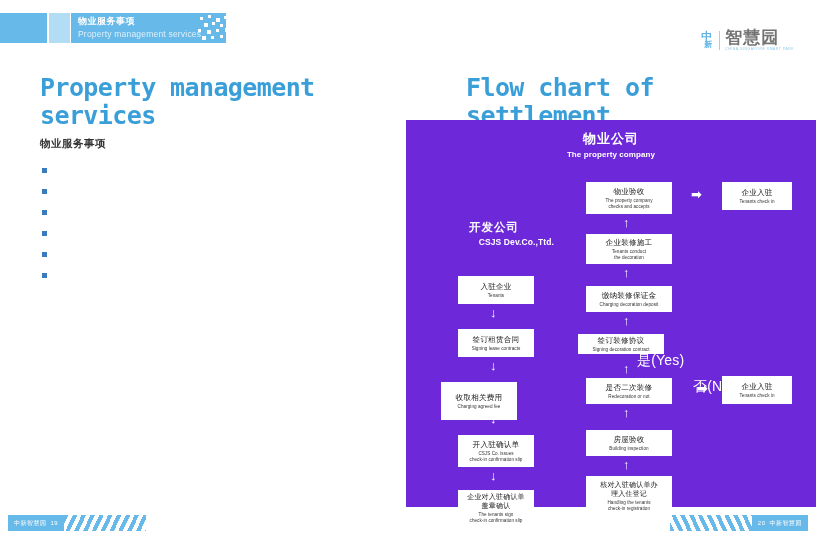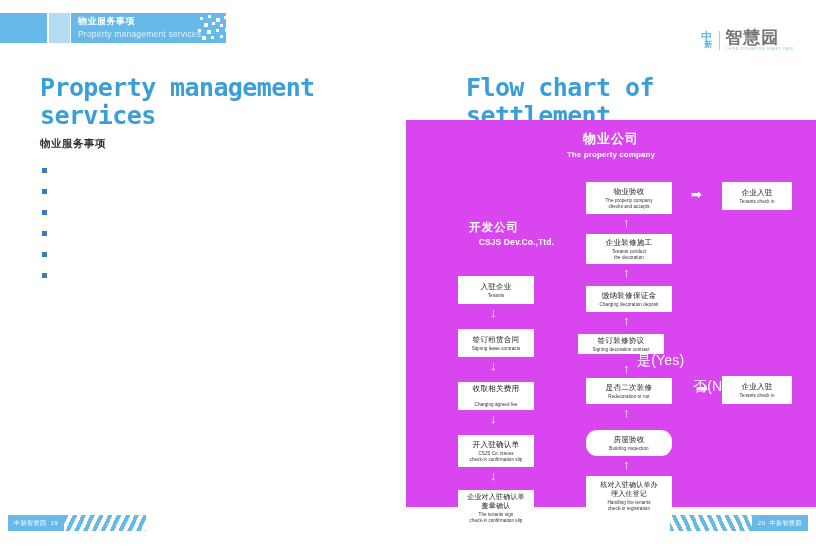--- a/index.html
+++ b/index.html
@@ -48,21 +48,21 @@
   .bullets{margin-top:13px;}
   .bullet{display:flex;margin-bottom:12px;}
   .b-mark{width:5px;height:5px;background:#3a7bbf;margin:4px 9px 0 2px;flex:none;}
   .b-body{flex:1;}
   .b-cn{font-size:7.6px;color:#3b3b3b;line-height:12.5px;letter-spacing:.15px;}
   .b-en{font-size:7.4px;color:#555;line-height:12.5px;letter-spacing:.05px;margin-top:.5px;}
 
   
   .flow{
     position:absolute;left:406px;top:120px;
-    width:410px;height:387px;background:#d946ef;
+    width:410px;height:387px;background:#6d28d9;
   }
   .flow-head{position:absolute;left:0;top:10px;width:100%;text-align:center;color:#fff;}
   .fh-cn{font-size:13px;font-weight:bold;letter-spacing:1px;}
   .fh-en{font-size:8px;font-weight:bold;margin-top:2px;letter-spacing:.1px;}
 
   .col-head{position:absolute;text-align:center;color:#fff;}
   .ch-cn{font-size:11.5px;font-weight:bold;letter-spacing:1px;}
   .ch-en{font-size:8.5px;font-weight:bold;margin-top:2px;letter-spacing:.1px;text-align:right;}
 
   .node{
@@ -198,21 +198,21 @@
       <div class="ch-en">CSJS Dev.Co.,Ttd.</div>
     </div>
   <div class="node" style="left: 52px; top: 156px; width: 76px; height: 28px;">
         <div class="n-cn">入驻企业</div>
         <div class="n-en">Tenants</div>
       </div>
       <div class="node" style="left: 52px; top: 209px; width: 76px; height: 28px;">
         <div class="n-cn">签订租赁合同</div>
         <div class="n-en">Signing lease contracts</div>
       </div>
-      <div class="node" style="left: 52px; top: 262px; width: 76px; height: 28px; justify-content: space-between;">
+      <div class="node" style="left: 35px; top: 262px; width: 76px; height: 38px;">
         <div class="n-cn">收取相关费用</div>
         <div class="n-en">Charging agreed fee</div>
       </div>
       <div class="node" style="left: 52px; top: 315px; width: 76px; height: 32px; justify-content: center;">
         <div class="n-cn">开入驻确认单</div>
         <div class="n-en">CSJS Co. issues<br>check-in confirmation slip</div>
       </div>
       <div class="node" style="left: 52px; top: 370px; width: 76px; height: 36px;">
         <div class="n-cn" style="font-size: 7px;">企业对入驻确认单<br>盖章确认</div>
         <div class="n-en">The tenants sign<br>check-in confirmation slip</div>
@@ -234,21 +234,21 @@
         <div class="n-en">Charging decoration deposit</div>
       </div>
       <div class="node" style="left: 172px; top: 214px; width: 86px; height: 20px;">
         <div class="n-cn">签订装修协议</div>
         <div class="n-en">Signing decoration contract</div>
       </div>
       <div class="node" style="left: 180px; top: 258px; width: 86px; height: 26px;">
         <div class="n-cn">是否二次装修</div>
         <div class="n-en">Redecoration or not</div>
       </div>
-      <div class="node" style="left: 180px; top: 310px; width: 86px; height: 26px; border-radius: 11px;">
+      <div class="node" style="left: 180px; top: 310px; width: 86px; height: 26px;">
         <div class="n-cn">房屋验收</div>
         <div class="n-en">Building inspection</div>
       </div>
       <div class="node" style="left: 180px; top: 356px; width: 86px; height: 40px;">
         <div class="n-cn" style="font-size: 7px;">核对入驻确认单办<br>理入住登记</div>
         <div class="n-en">Handling the tenants<br>check-in registration</div>
       </div>
       <div class="arrow arr-up" style="left: 217px; top: 96px;">↑</div>
       <div class="arrow arr-up" style="left: 217px; top: 146px;">↑</div>
       <div class="arrow arr-up" style="left: 217px; top: 194px;">↑</div>

